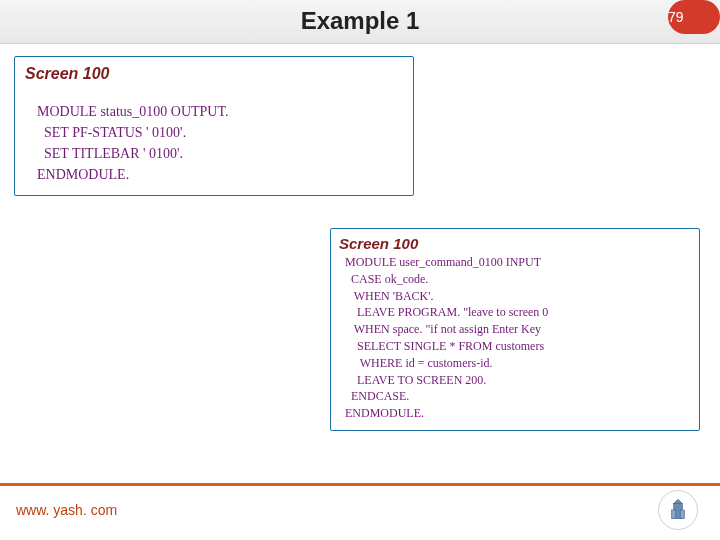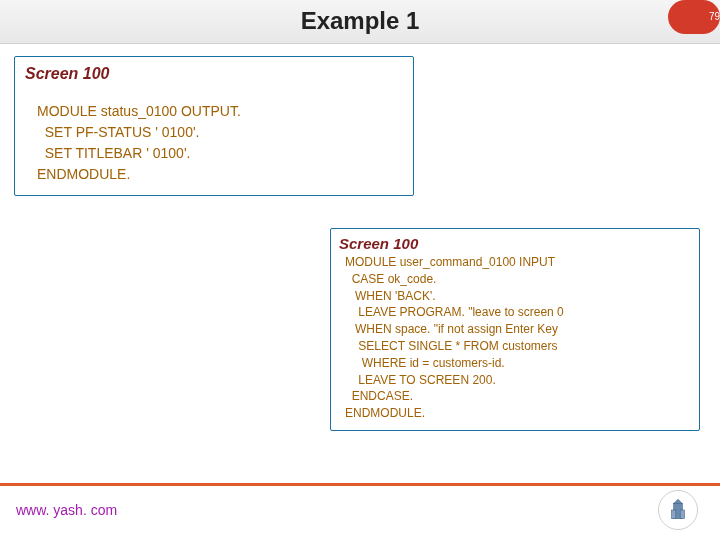--- a/index.html
+++ b/index.html
@@ -26,22 +26,22 @@
     line-height: 42px;
   }
   .page-badge {
     position: absolute;
     right: 0;
     top: 0;
     width: 52px;
     height: 34px;
     background: #d43a2a;
     color: #fff;
-    font-size: 10px;
-    text-align: right;
+    font-size: 14px;
+    text-align: left;
     line-height: 34px;
     border-radius: 17px;
   }
   .box1 {
     position: absolute;
     left: 14px;
     top: 56px;
     width: 400px;
     border: 1px solid #1a6fa3;
     border-radius: 2px;
@@ -49,23 +49,23 @@
     background: #fff;
   }
   .screen-label {
     font-style: italic;
     font-weight: bold;
     font-size: 16px;
     color: #7f1d1d;
     margin-bottom: 18px;
   }
   .code {
-    font-family: Liberation Sans, sans-serif;
+    font-family: Liberation Serif, serif;
     font-size: 14px;
-    color: #a16207;
+    color: #701a75;
     line-height: 1.5;
     white-space: pre;
     padding-left: 12px;
   }
   .box2 {
     position: absolute;
     left: 330px;
     top: 228px;
     width: 370px;
     border: 1px solid #1a6fa3;
@@ -81,21 +81,21 @@
     bottom: 54px;
     width: 100%;
     height: 3px;
     background: #e05a2a;
   }
   .footer-url {
     position: absolute;
     left: 16px;
     bottom: 22px;
     font-size: 14px;
-    color: #a21caf;
+    color: #c2410c;
   }
   .footer-logo {
     position: absolute;
     right: 22px;
     bottom: 10px;
     width: 40px;
     height: 40px;
     border-radius: 50%;
     border: 1px solid #d0d0d0;
     display: flex;

